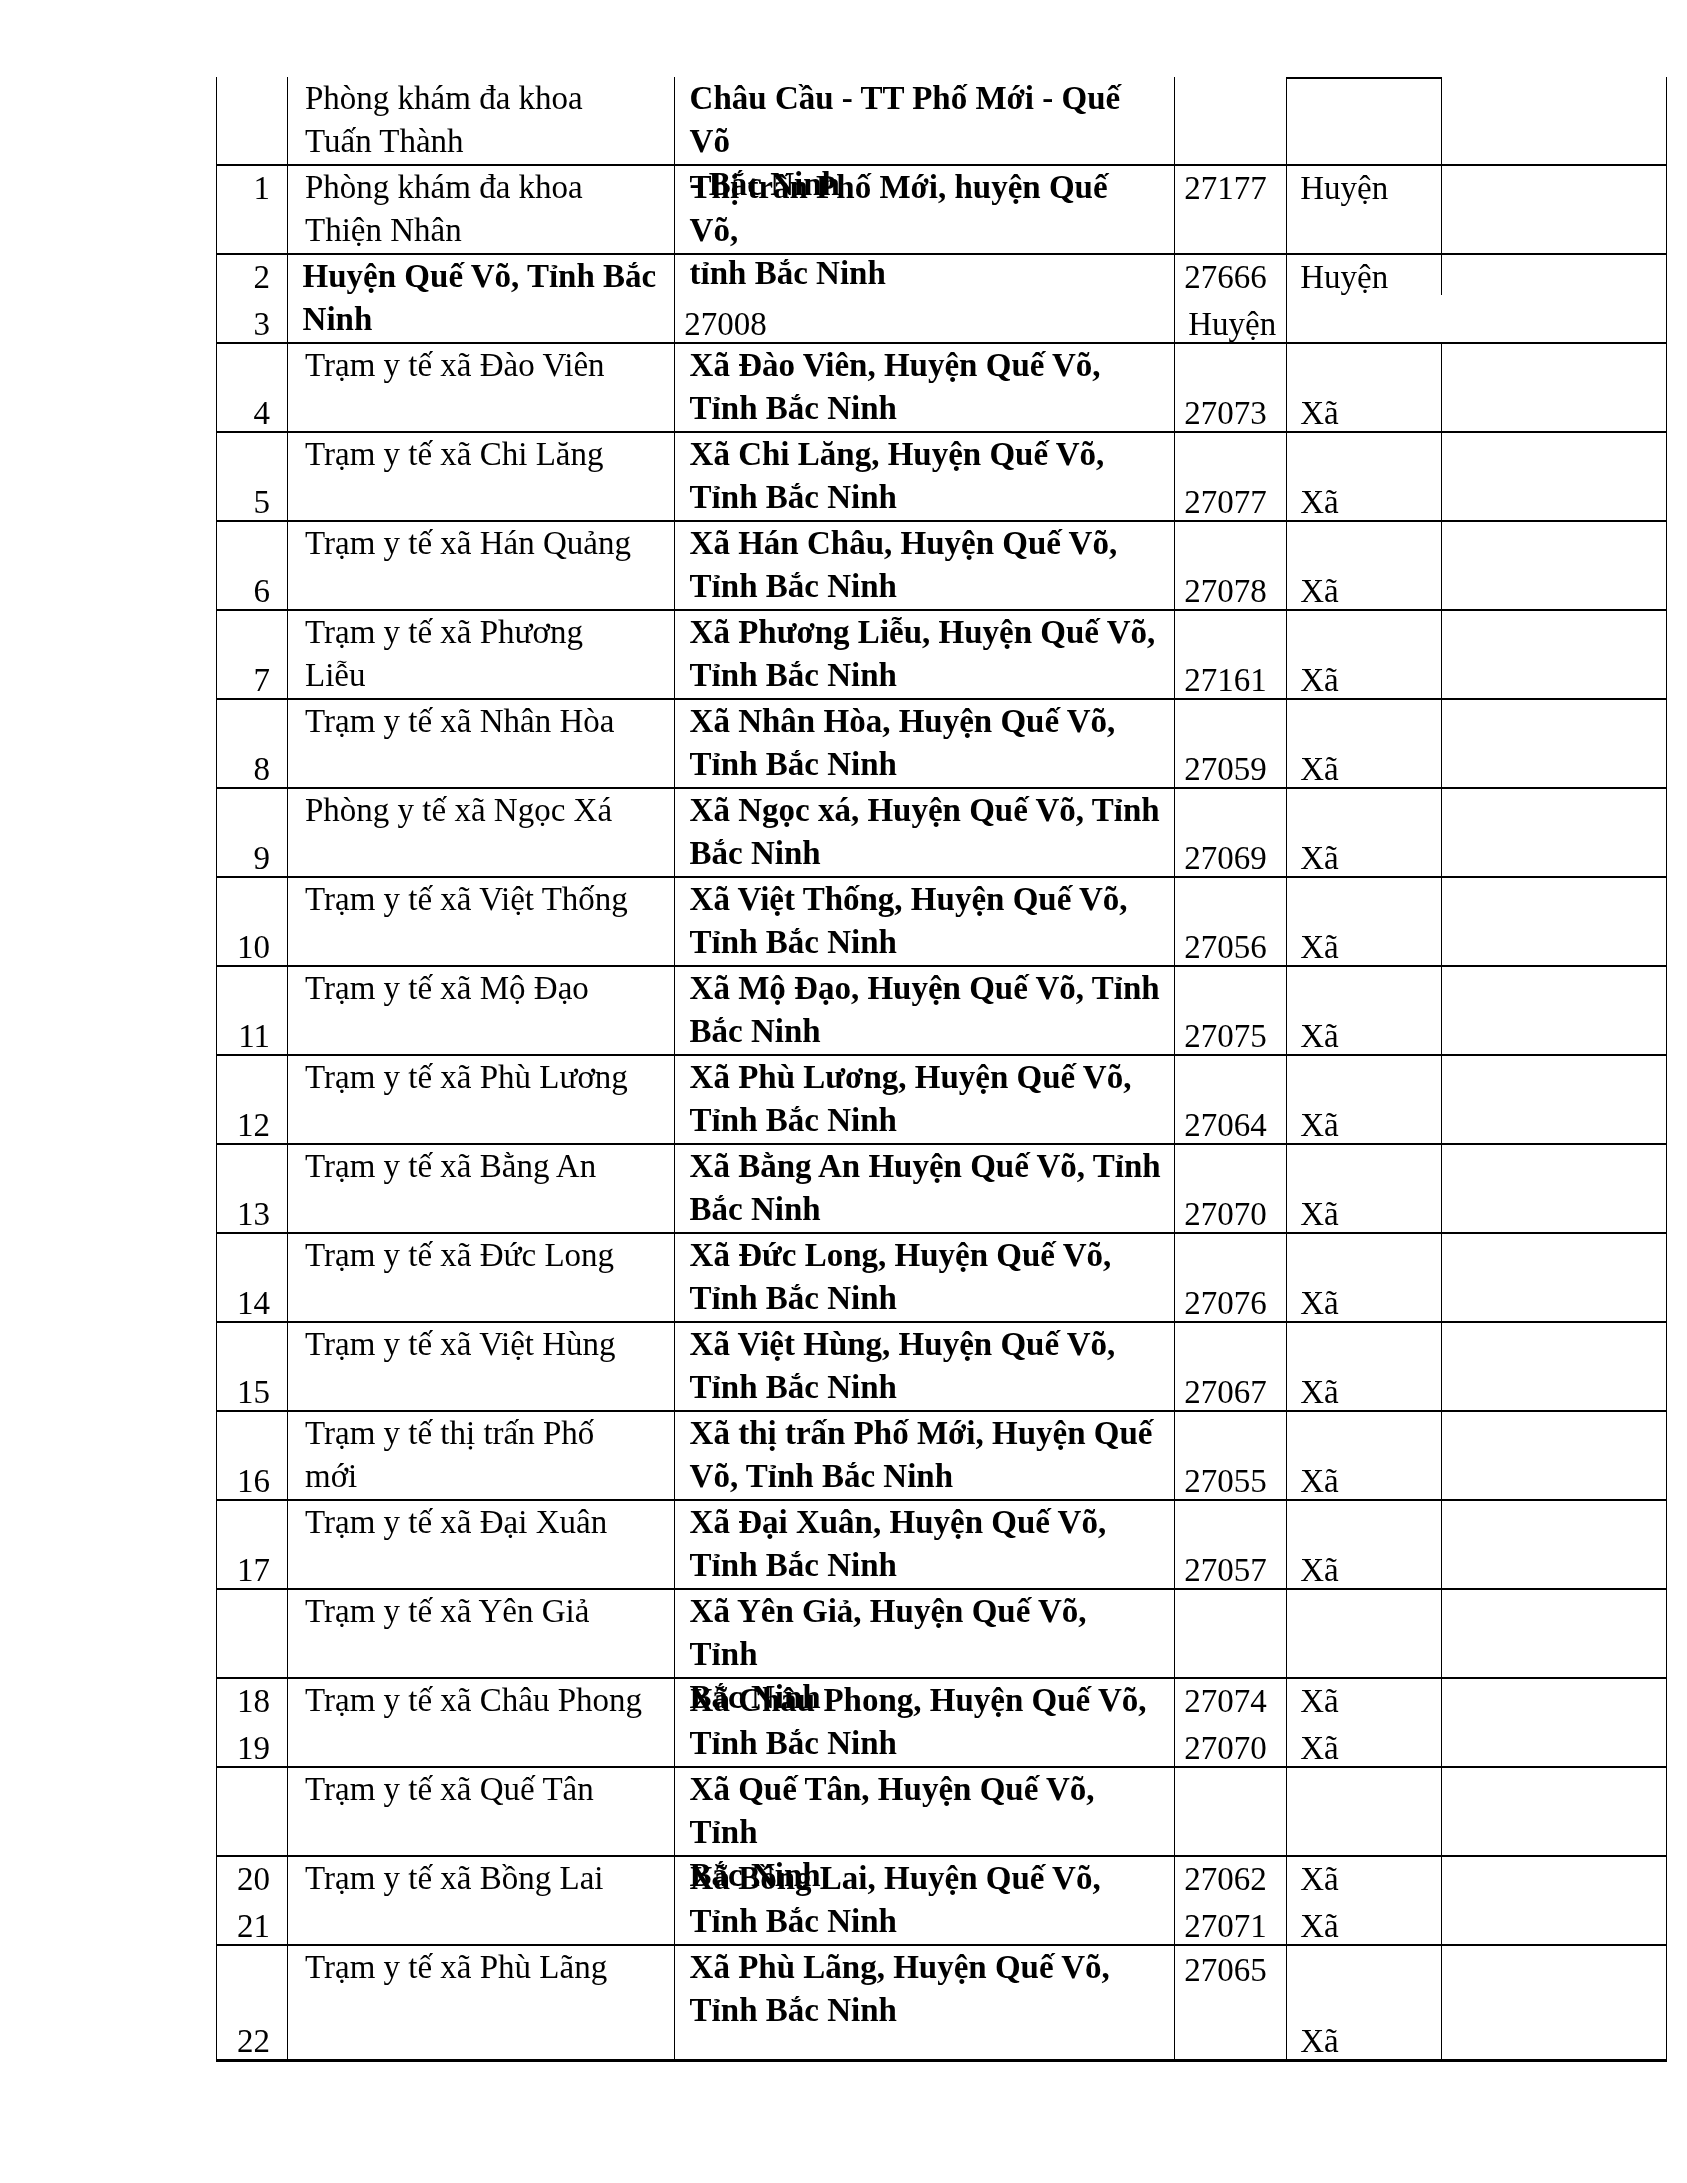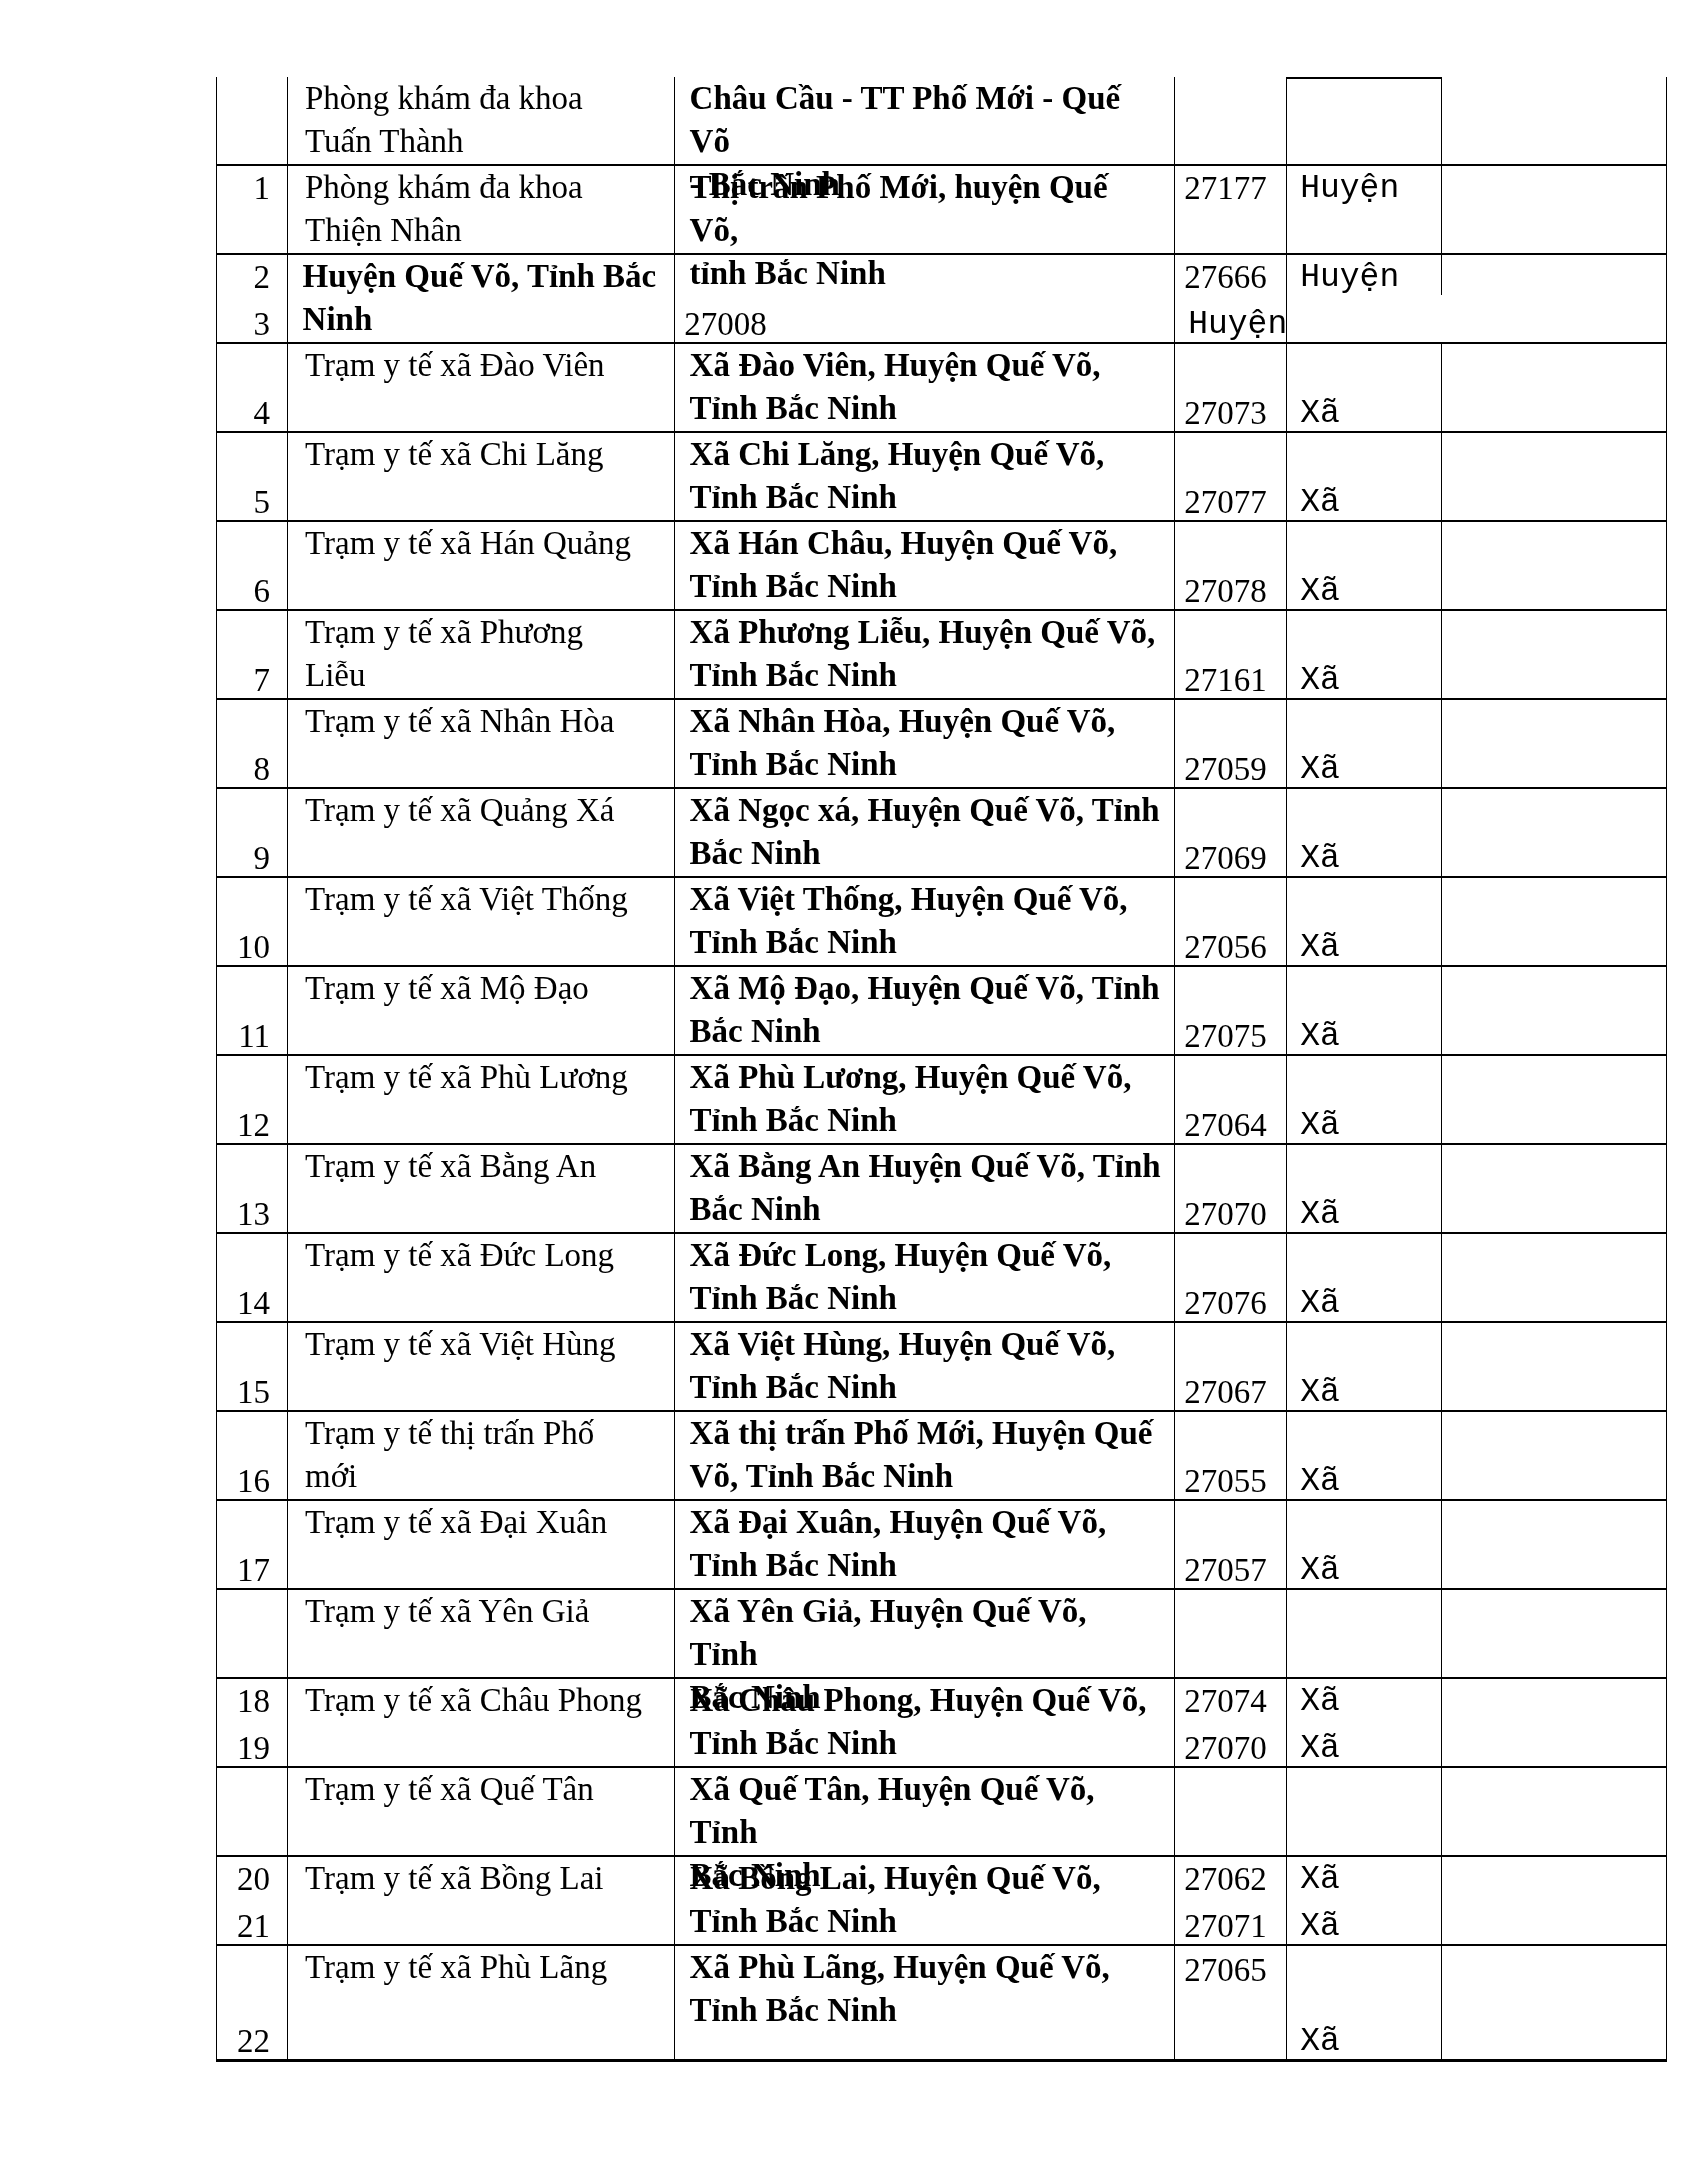--- a/index.html
+++ b/index.html
@@ -46,21 +46,20 @@
   .c-addr { padding: 0 13.2px 0 14.6px; font-weight: bold; }
   .c-code {
     display: flex; align-items: flex-end;
     line-height: 33px;
     padding: 0 0 1.3px 9.3px;
   }
   .c-type {
     display: flex; align-items: flex-end;
     line-height: 33px;
     padding: 0 0 1.3px 13.2px;
-    font-family: Liberation Mono, monospace;
   }
   .c-type.boxed { border-top: 2px solid #000; }
   .c-code.top { align-items: flex-start; padding-top: 8px; }
 </style>
 </head>
 <body>
 
 <div class="page">
   <div class="health-table">
 
@@ -140,21 +139,21 @@
       <div class="cell c-name">Trạm y tế xã Nhân Hòa</div>
       <div class="cell c-addr">Xã Nhân Hòa, Huyện Quế Võ,
 Tỉnh Bắc Ninh</div>
       <div class="cell c-code">27059</div>
       <div class="cell c-type">Xã</div>
       <div class="cell c-notes"></div>
     </div>
 
     <div class="row">
       <div class="cell c-num">9</div>
-      <div class="cell c-name">Trạm y tế xã Quảng Xá</div>
+      <div class="cell c-name">Phòng y tế xã Ngọc Xá</div>
       <div class="cell c-addr">Xã Ngọc xá, Huyện Quế Võ, Tỉnh
 Bắc Ninh</div>
       <div class="cell c-code">27069</div>
       <div class="cell c-type">Xã</div>
       <div class="cell c-notes"></div>
     </div>
 
     <div class="row">
       <div class="cell c-num">10</div>
       <div class="cell c-name">Trạm y tế xã Việt Thống</div>

